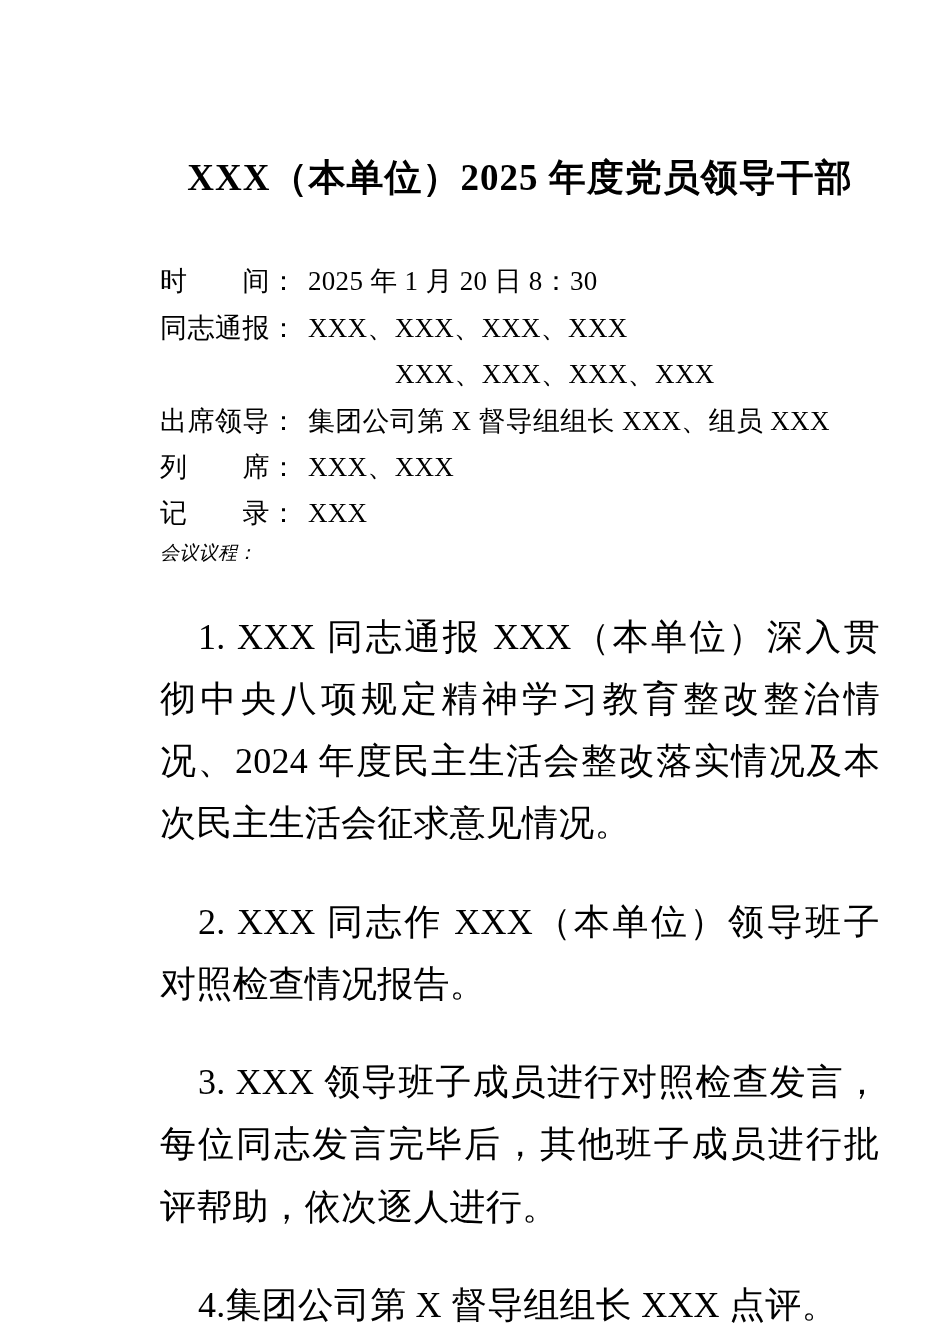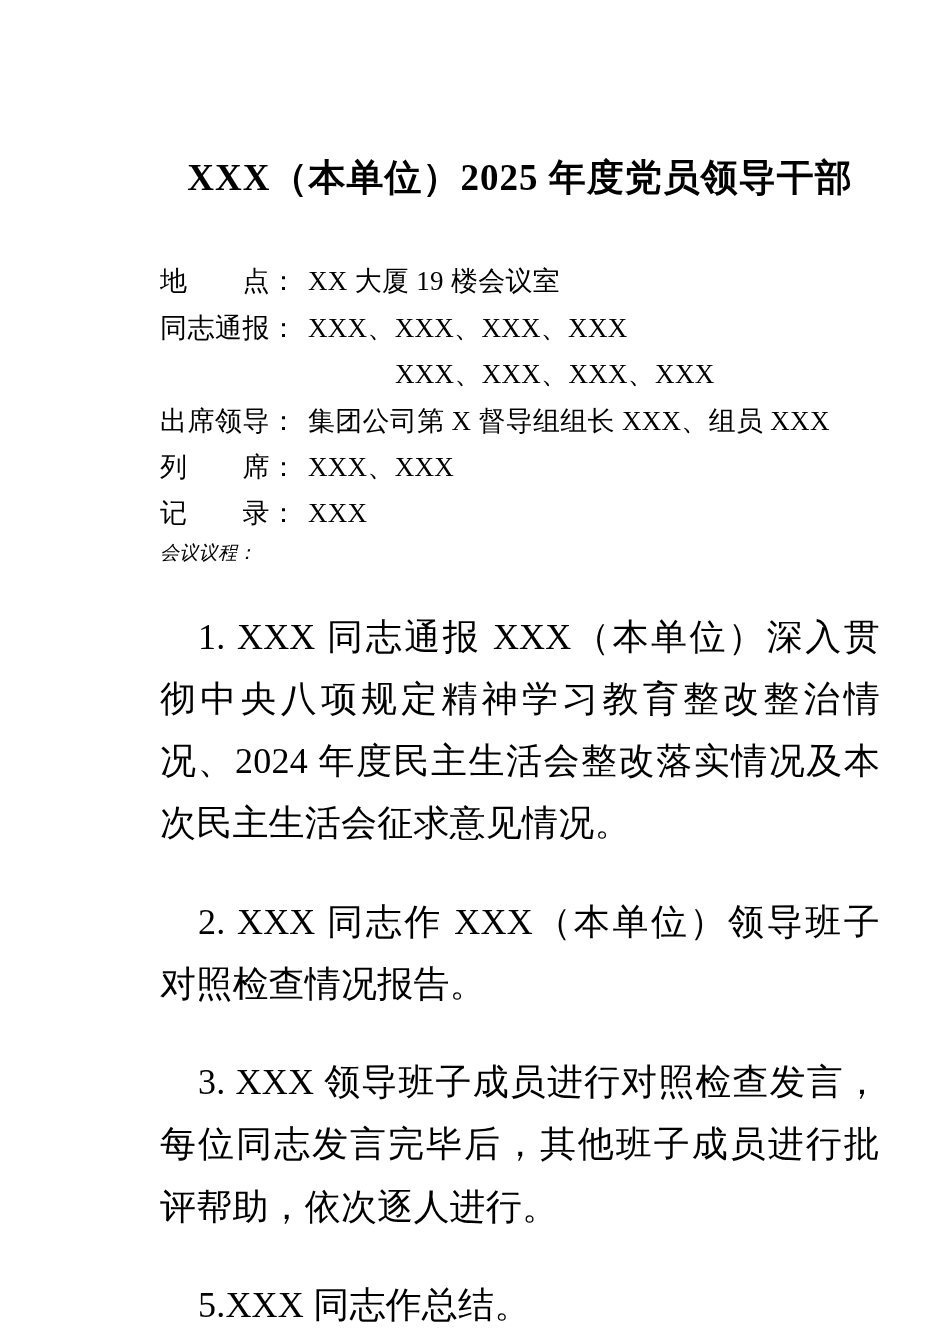--- a/index.html
+++ b/index.html
@@ -77,24 +77,24 @@
 <body>
 
 <div class="page">
 
   <h1 class="doc-title">
     <span class="title-line">XXX（本单位）2025 年度党员领导干部</span>
   </h1>
 
   <div class="meta-block">
 
+    <div class="meta-row">
+      <span class="meta-label">时　　间：</span><span class="meta-value">2025 年 1 月 20 日 8：30</span>
+    </div>
 
-    <div class="meta-row">
-      <span class="meta-label">地　　点：</span><span class="meta-value">XX 大厦 19 楼会议室</span>
-    </div>
 
 
     <div class="meta-row">
       <span class="meta-label">同志通报：</span><span class="meta-value">XXX、XXX、XXX、XXX</span>
     </div>
 
     <div class="meta-cont">XXX、XXX、XXX、XXX</div>
 
     <div class="meta-row">
       <span class="meta-label">出席领导：</span><span class="meta-value">集团公司第 X 督导组组长 XXX、组员 XXX</span>
@@ -109,16 +109,17 @@
     </div>
 
   </div>
 
   <div class="agenda-heading">会议议程：</div>
 
   <div class="agenda-list">
     <p class="agenda-item">1. XXX 同志通报 XXX（本单位）深入贯彻中央八项规定精神学习教育整改整治情况、2024 年度民主生活会整改落实情况及本次民主生活会征求意见情况。</p>
     <p class="agenda-item">2. XXX 同志作 XXX（本单位）领导班子对照检查情况报告。</p>
     <p class="agenda-item">3. XXX 领导班子成员进行对照检查发言，每位同志发言完毕后，其他班子成员进行批评帮助，依次逐人进行。</p>
+    <p class="agenda-item">4.集团公司第 X 督导组组长 XXX 点评。</p>
     <p class="agenda-item">5.XXX 同志作总结。</p>
   </div>
 
 </div>
 
 </body></html>

